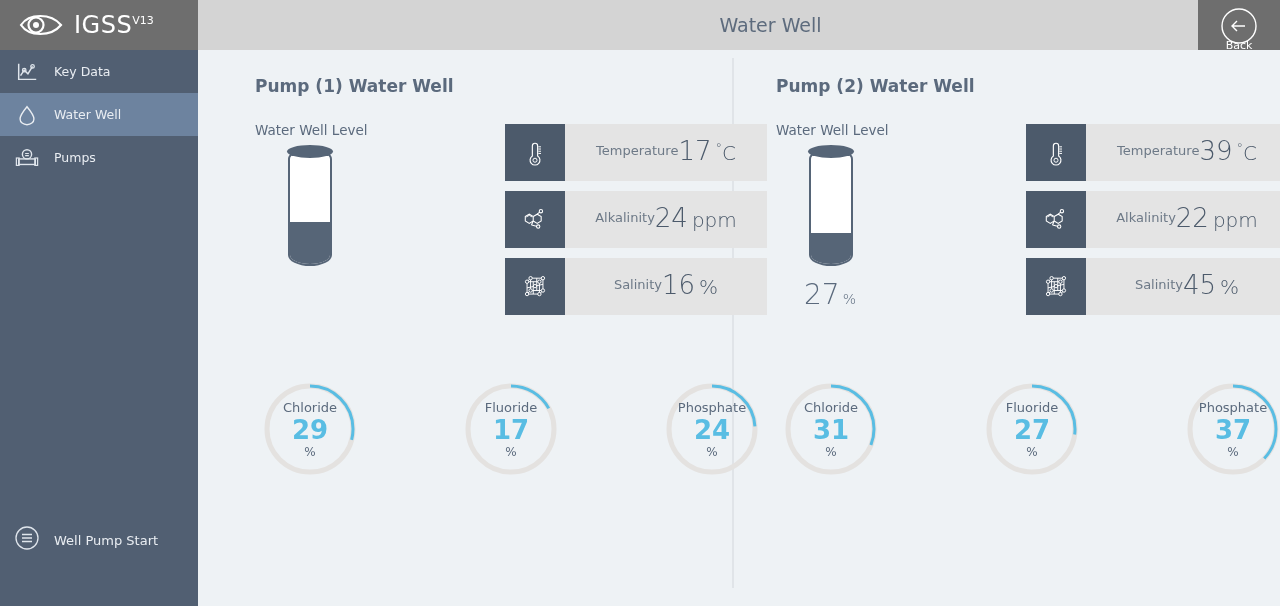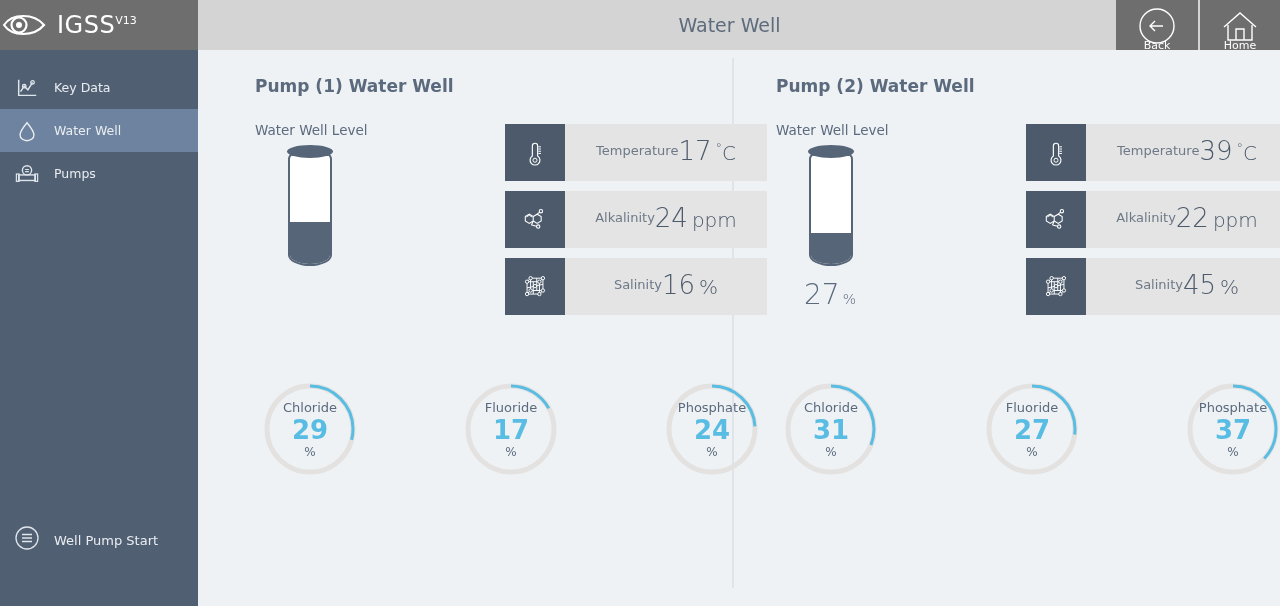--- a/index.html
+++ b/index.html
@@ -15,33 +15,33 @@
   .sidebar {
     width: 198px; height: 606px;
     background: #515f72;
     display: flex; flex-direction: column;
     flex: 0 0 198px;
     position: relative;
   }
   .logo-panel {
     height: 50px; background: #6e6e6e;
     display: flex; align-items: center; gap: 10px;
-    padding-left: 1px;
+    padding-left: 18px;
   }
   .logo-eye { width: 46px; height: 30px; flex: 0 0 46px; }
   .logo-text {
     color: #ffffff; font-size: 24px; letter-spacing: .5px;
     font-weight: 400; line-height: 1; position: relative;
     font-family: "DejaVu Sans", "Liberation Sans", sans-serif;
   }
   .logo-text .ver {
     font-size: 11px; vertical-align: super; letter-spacing: 0;
   }
 
-  .nav { display: flex; flex-direction: column; padding-top: 16px; text-align: center; }
+  .nav { display: flex; flex-direction: column; padding-top: 0; text-align: center; }
   .nav-item {
     height: 43px; display: flex; align-items: center;
     padding-left: 14px; gap: 14px; cursor: pointer;
     color: #e9edf2; font-size: 12.5px;
   }
   .nav-item .nav-ico {
     width: 26px; height: 26px; flex: 0 0 26px;
     display: flex; align-items: center; justify-content: center;
   }
   .nav-item.active { background: #6d839f; }
@@ -231,30 +231,20 @@
       <div class="topbtn">
         <span class="glyph">
           <svg viewBox="0 0 40 40" width="40" height="40">
             <circle cx="20" cy="20" r="17" fill="none" stroke="#ffffff" stroke-width="1.4"></circle>
             <path d="M26 20 H13 M18 15 L13 20 L18 25" fill="none" stroke="#ffffff" stroke-width="1.4"></path>
           </svg>
         </span>
         <span class="cap">Back</span>
       </div>
 
-      <div class="topbtn">
-        <span class="glyph">
-          <svg viewBox="0 0 40 40" width="40" height="40">
-            <path d="M4 21 L20 7 L36 21" fill="none" stroke="#ffffff" stroke-width="1.4"></path>
-            <path d="M8 19 V34 H32 V19" fill="none" stroke="#ffffff" stroke-width="1.4"></path>
-            <path d="M16 34 V23 H24 V34" fill="none" stroke="#ffffff" stroke-width="1.4"></path>
-          </svg>
-        </span>
-        <span class="cap">Home</span>
-      </div>
     </header>
 
     <main class="main">
       <div class="divider"></div>
 
       <section class="panel left">
         <h2 class="panel-title">Pump (1) Water Well</h2>
 
         <div class="row">
           <div class="tank-col">

